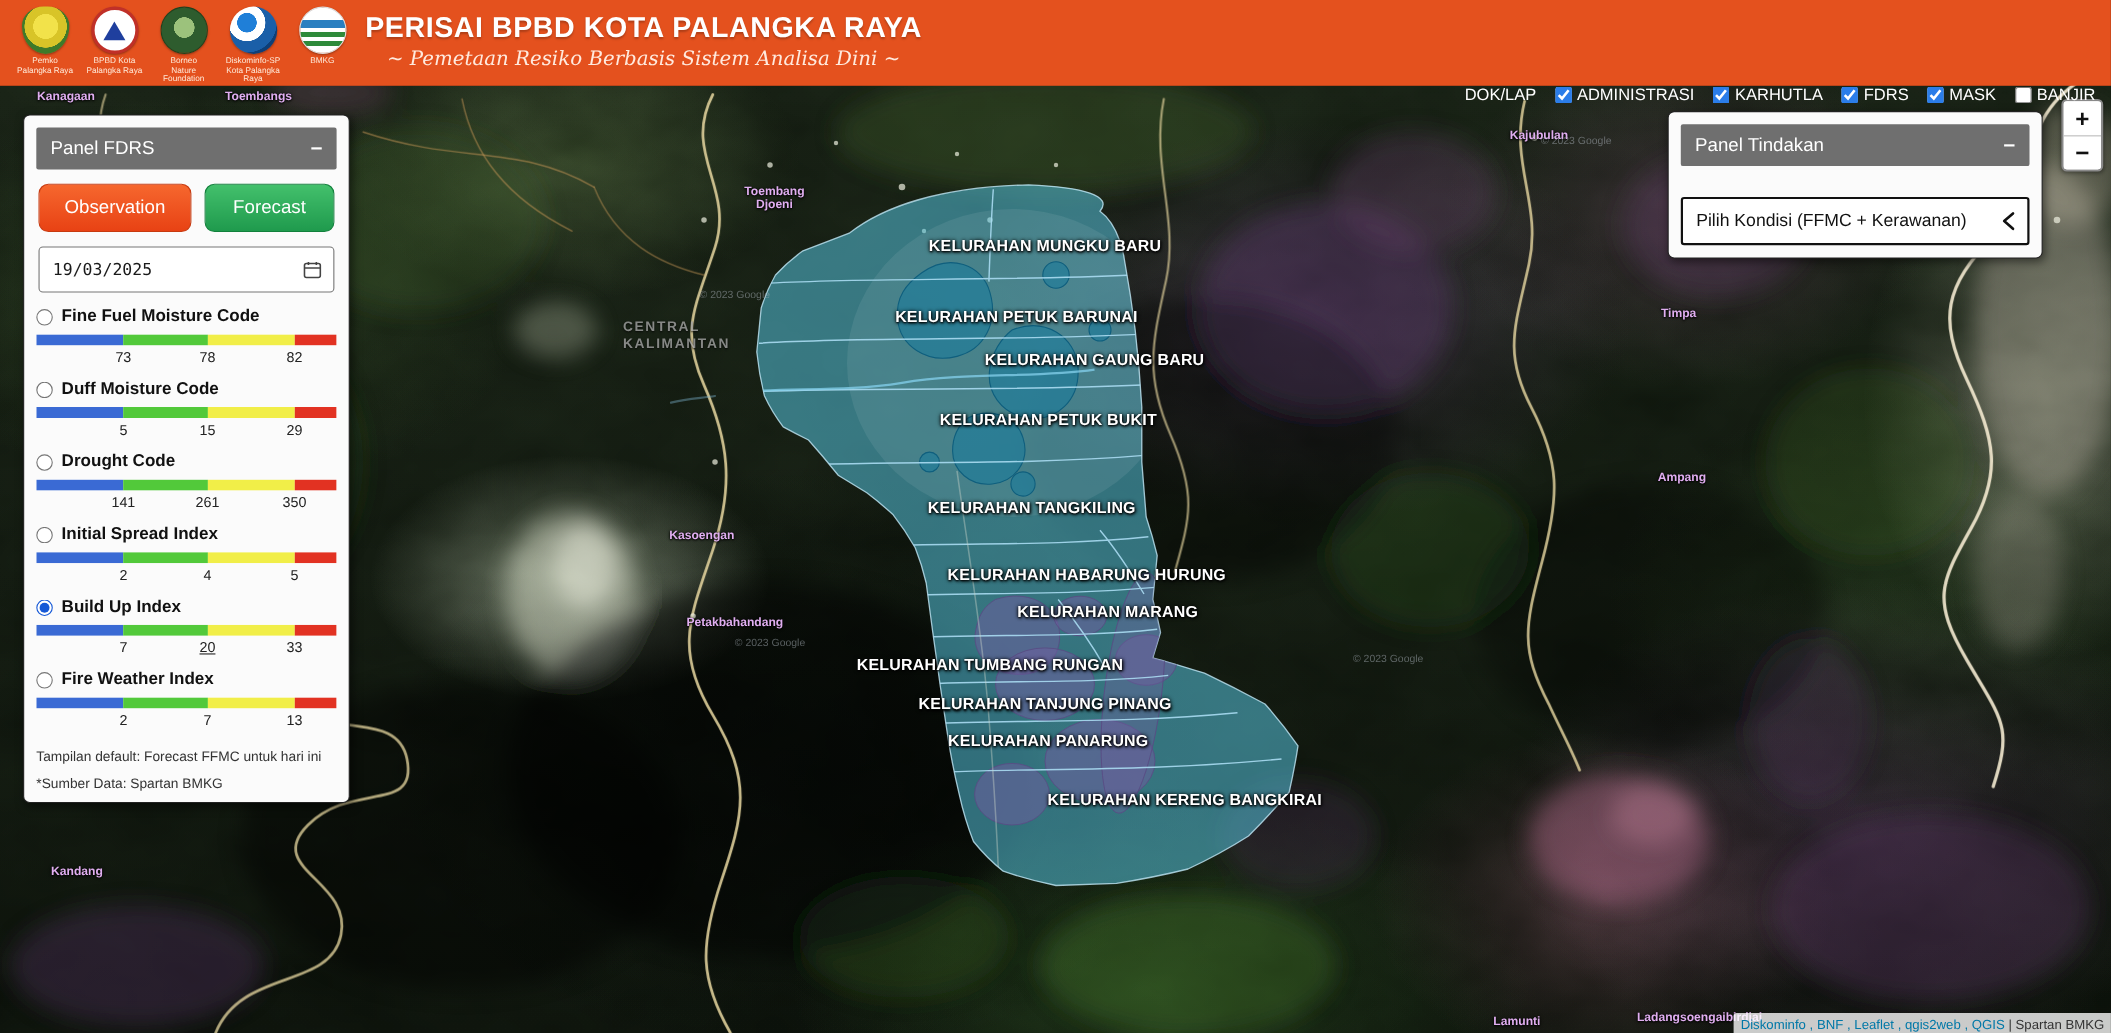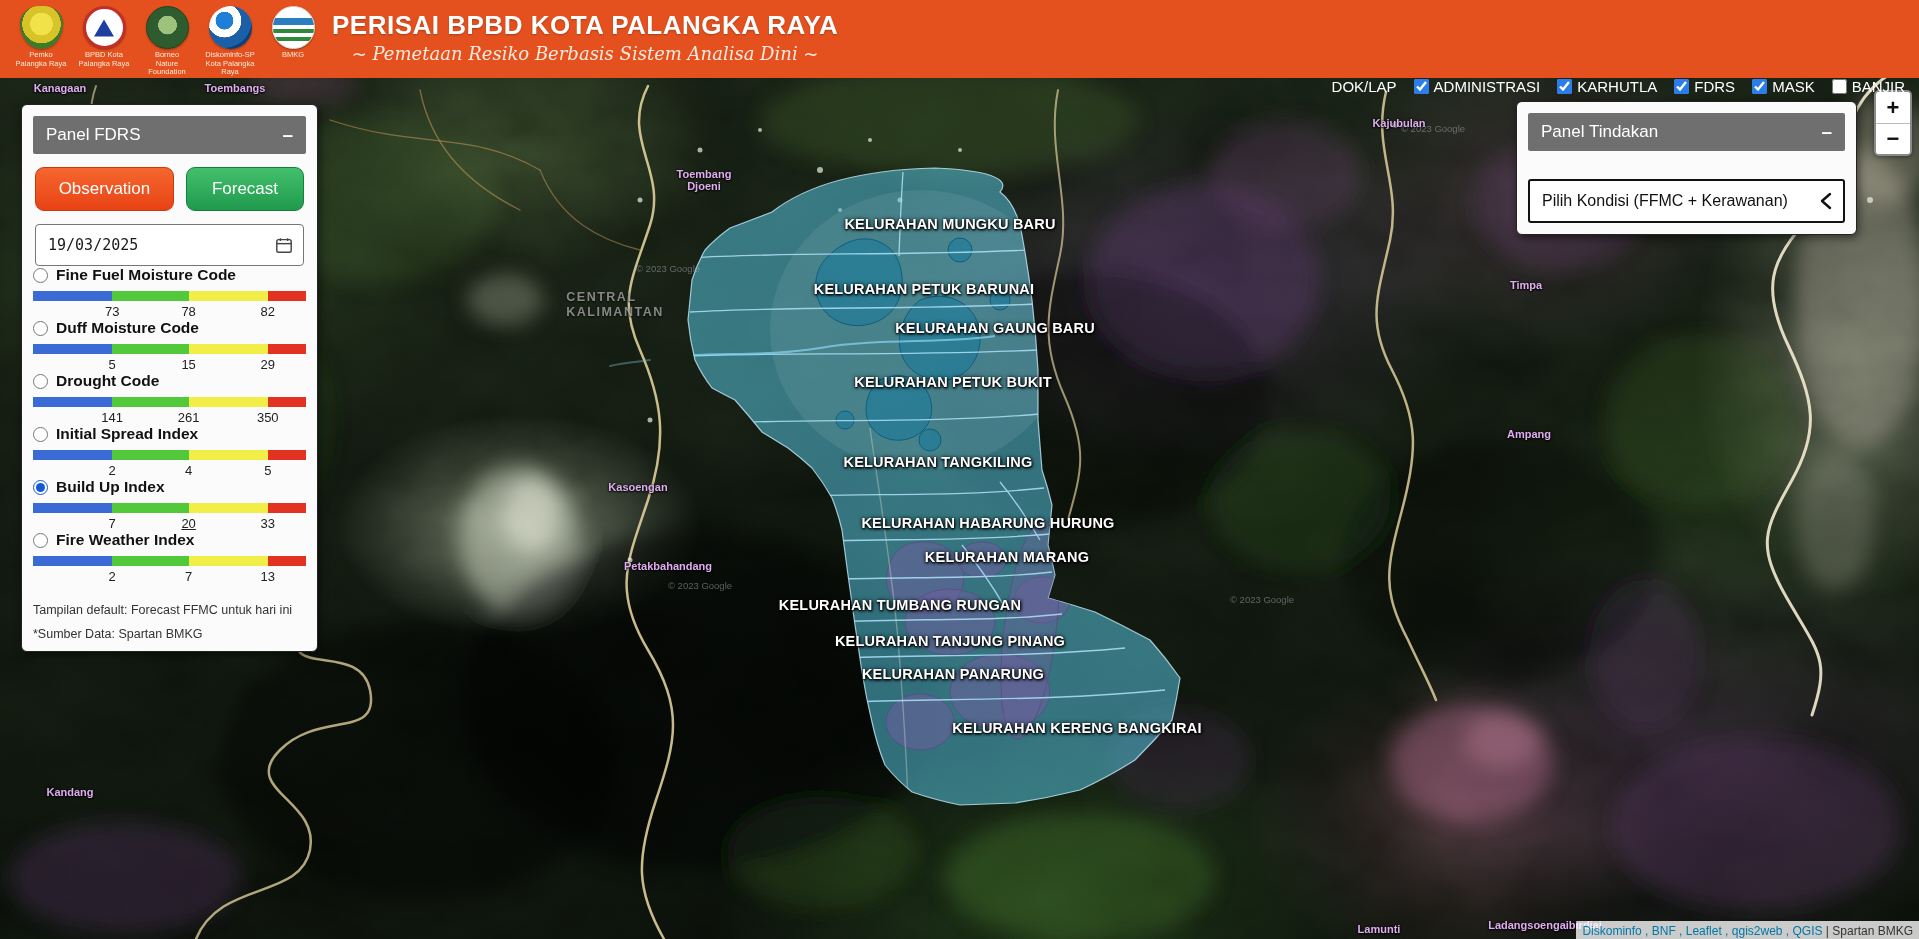--- a/index.html
+++ b/index.html
@@ -74,21 +74,21 @@
   .panel-head{background:#6f6f6f;color:#fff;font-size:17px;padding:9px 13px;display:flex;
     justify-content:space-between;align-items:center;border-radius:2px;}
   .collapse{font-weight:bold;font-size:19px;line-height:14px;cursor:pointer;}
   .btn-row{display:flex;gap:12px;margin:13px 2px 0;}
   .btn-row button{color:#fff;font-size:17px;padding:11px 0;cursor:pointer;font-family:"Liberation Sans",sans-serif;}
   .btn-obs{flex:1.18;background:linear-gradient(#f6672e,#e84214);border:1px solid #c73a10;border-radius:9px;}
   .btn-fc{flex:1;background:linear-gradient(#43c06c,#1f9a4d);border:1px solid #12813c;border-radius:9px;}
   .date-box{margin:13px 2px 0;border:1px solid #767676;border-radius:4px;background:#fff;height:40px;
     display:flex;align-items:center;justify-content:space-between;padding:0 10px 0 12px;
     font-family:"DejaVu Sans Mono",monospace;font-size:15px;color:#1a1a1a;cursor:text;}
-  .index-block{}
+  .index-block{margin-top:13px;}
   .index-label-row{display:flex;align-items:center;gap:8px;font-weight:bold;font-size:15.5px;color:#111;cursor:pointer;}
   .index-label-row input{width:15px;height:15px;accent-color:#1558d6;margin:0;flex:none;}
   .scale-bar{display:flex;height:10px;margin-top:7px;overflow:hidden;}
   .scale-bar span{height:100%;}
   .scale-nums{position:relative;height:15px;margin-top:3px;font-size:13px;color:#222;}
   .scale-nums span{position:absolute;transform:translateX(-50%);}
   .foot1{margin-top:19px;font-size:12.5px;color:#333;}
   .foot2{margin-top:10px;font-size:12.5px;color:#333;}
   .kondisi-box{margin-top:28px;border:2px solid #111;border-radius:3px;background:#fff;height:40px;
     display:flex;align-items:center;justify-content:space-between;padding:0 10px 0 12px;

